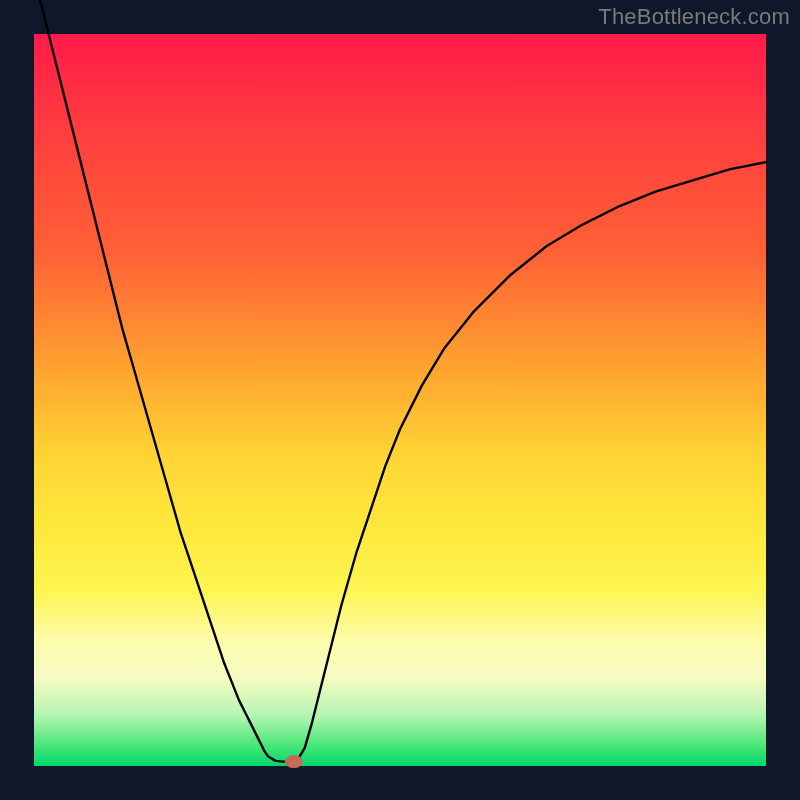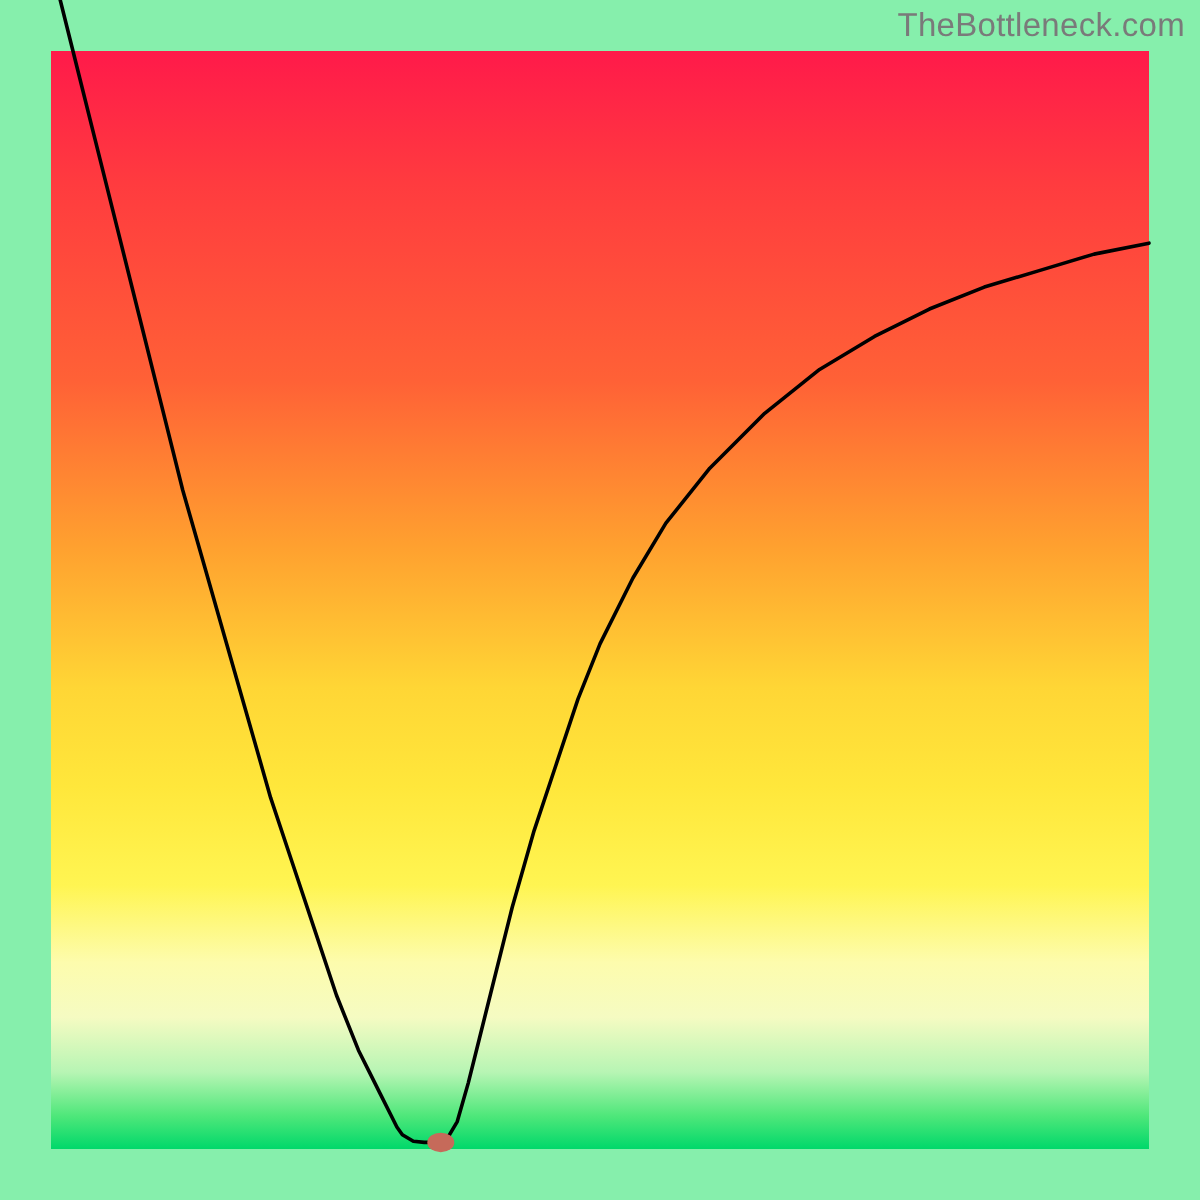--- a/index.html
+++ b/index.html
@@ -8,21 +8,21 @@
     width: 800px;
     height: 800px;
     background: #000;
     font-family: Arial, Helvetica, sans-serif;
     overflow: hidden;
   }
   .frame {
     position: relative;
     width: 800px;
     height: 800px;
-    background: #86efac;
+    background: #0f172a;
   }
   .plot-area {
     position: absolute;
     left: 34px;
     top: 34px;
     width: 732px;
     height: 732px;
     background: linear-gradient(
       to bottom,
       #ff1a4a 0%,

